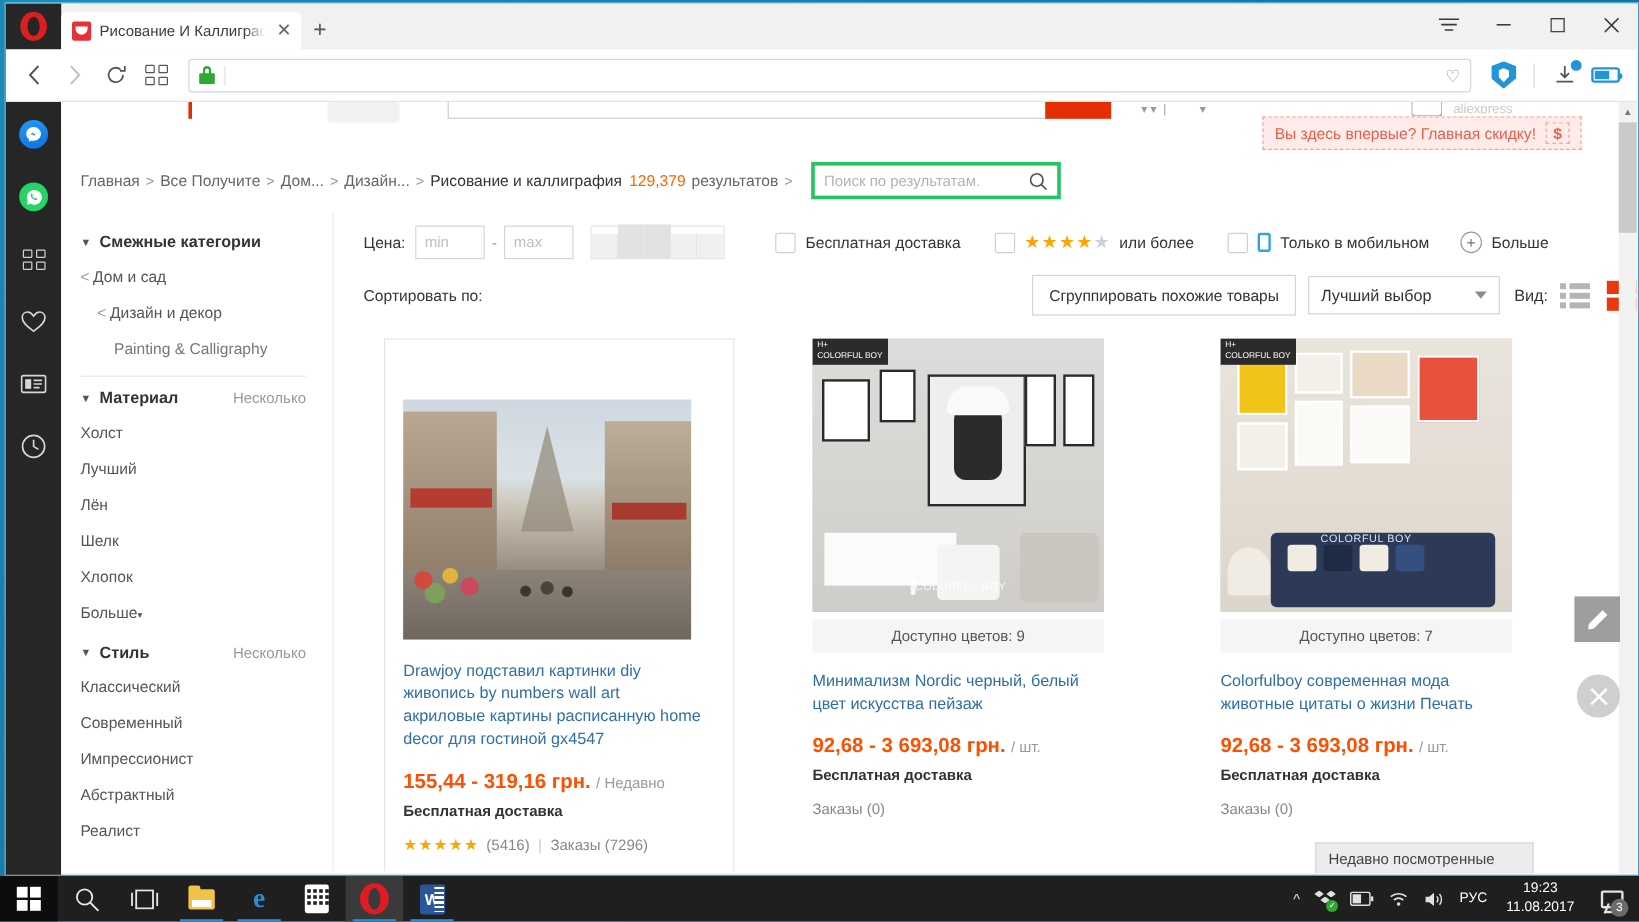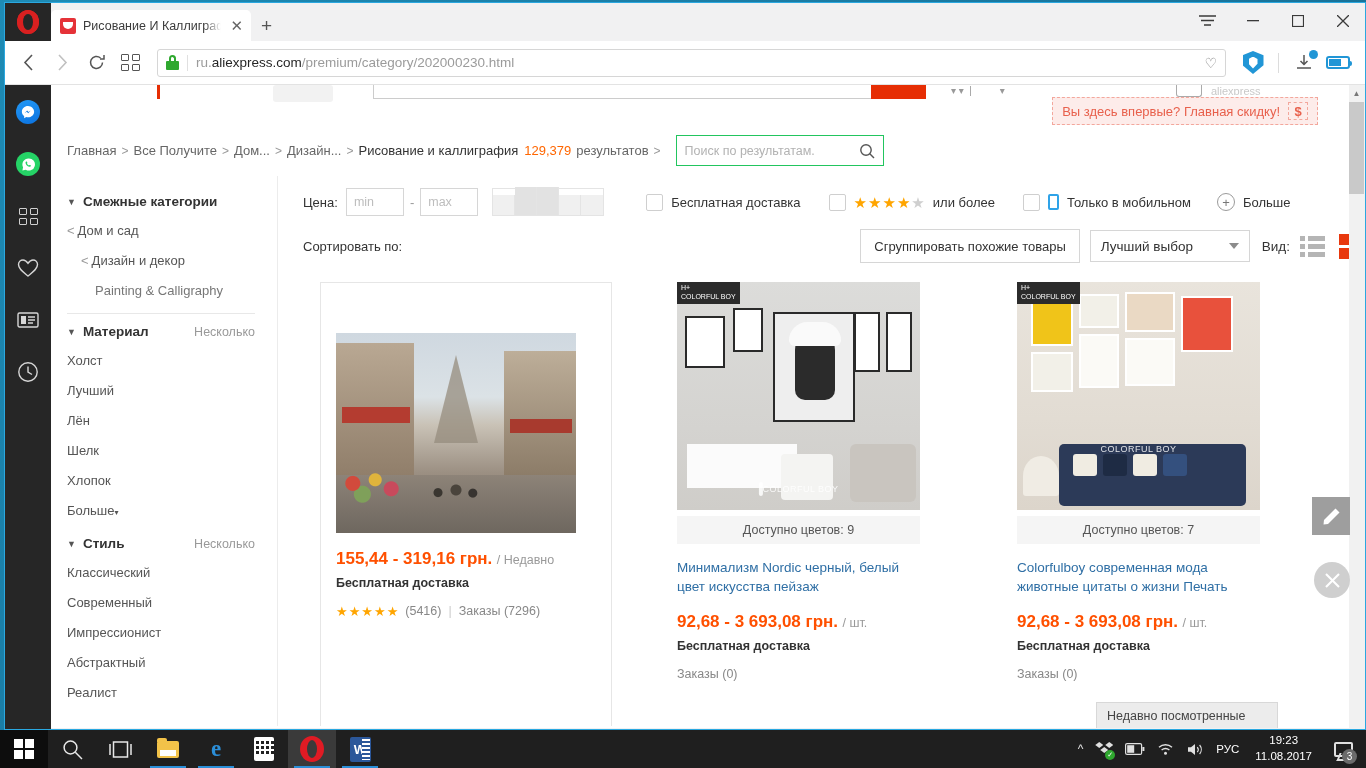--- a/index.html
+++ b/index.html
@@ -168,21 +168,21 @@
     display: flex; align-items: center; justify-content: center;
   }
 
   
   #crumbbar { display: flex; align-items: center; padding: 14px 0 10px 16px; gap: 0; }
   .crumb { font-size: 13px; color: #666; white-space: nowrap; }
   .crumb.cur { color: #333; }
   .crumb-sep { font-size: 12px; color: #999; margin: 0 5px; }
   .crumb-count { color: #ff6600; font-size: 13px; }
   #results-search {
-    margin-left: 10px; width: 208px; height: 31px; border: 1px solid #22c55e;
+    margin-left: 10px; width: 208px; height: 31px; border: 3px solid #22c55e;
     display: flex; align-items: center; padding: 0 8px; background: #fff;
   }
   #results-search input {
     border: none; outline: none; flex: 1; font-size: 12.5px; color: #333;
     font-family: "Liberation Sans", sans-serif;
   }
   #results-search input::placeholder { color: #b2b2b2; }
 
   
   #cols { display: flex; }
@@ -483,21 +483,20 @@
           <i style="border-color:#555"></i>
       </span>
     </div>
 
     <div id="addressbar">
       <span class="lock">
         <span class="shackle"></span>
           <span class="body"></span>
       </span>
       <span class="url-sep"></span>
-      <span class="url">ru.<span class="dom">aliexpress.com</span><span>/premium/category/202000230.html</span></span>
       <span id="heart-addr">♡</span>
     </div>
 
     <div class="tb-btn">
       <span class="shield"></span>
     </div>
     <div class="tb-sep"></div>
     <div class="tb-btn" style="position:relative">
       <svg width="16" height="17" viewBox="0 0 16 17">
           <path d="M8 1v9M4.5 7L8 10.5L11.5 7" stroke="#555" stroke-width="1.5" fill="none"></path>
@@ -718,20 +717,21 @@
                 <span class="bldL"></span>
                   <span class="bldR"></span>
                 <span class="tower"></span>
                 <span class="awn1"></span>
                   <span class="awn2"></span>
                 <span class="street"></span>
                 <span class="ppl"></span>
                 <span class="flowers"></span>
               </div>
             </div>
+            <div class="ptitle">Drawjoy подставил картинки diy живопись by numbers wall art акриловые картины расписанную home decor для гостиной gx4547</div>
             <div class="pprice">
               <span class="amt">155,44 - 319,16 грн.</span>
               <span class="unit">/ Недавно</span>
             </div>
             <div class="pship">Бесплатная доставка</div>
             <div class="pmeta">
               <span class="stars">
                 <span class="star">★</span>
                   <span class="star">★</span>
                   <span class="star">★</span>

